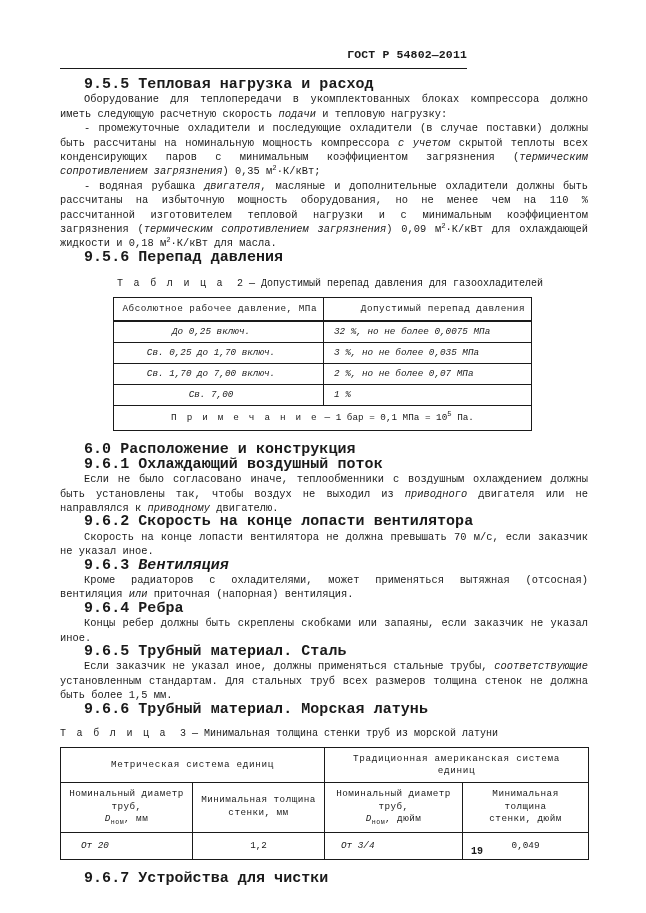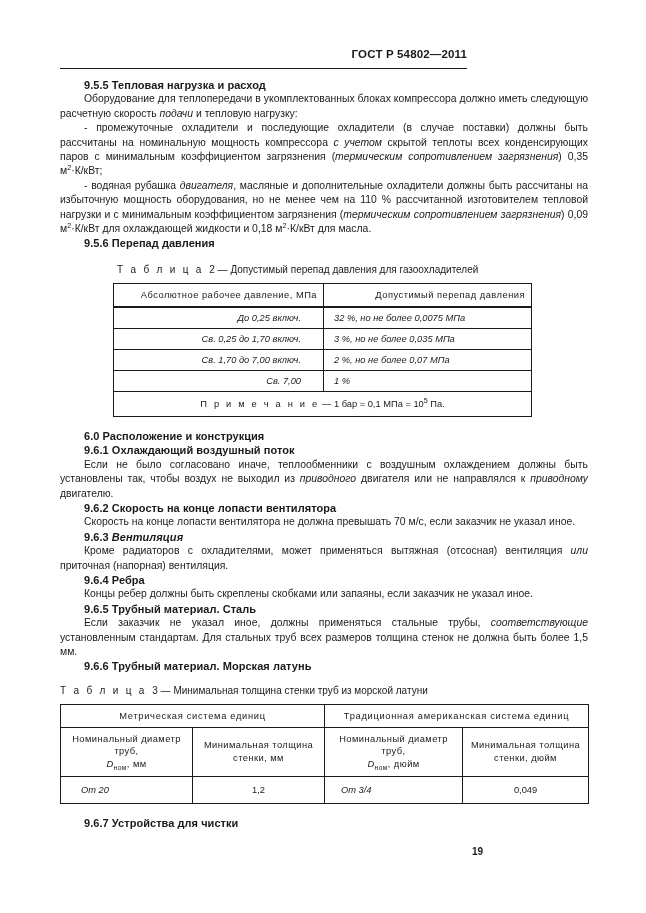--- a/index.html
+++ b/index.html
@@ -15,20 +15,21 @@
     color: #1a1a1a;
     position: relative;
     overflow: hidden;
   }
   .page {
     position: relative;
     width: 525px;
     height: 913px;
     box-sizing: border-box;
     padding: 0;
+    font-family: Liberation Mono, monospace;
   }
 
   
   .header {
     position: absolute;
     top: 48px;
     left: 60px;
     right: 58px;
     height: 22px;
   }
@@ -53,21 +54,21 @@
   .content {
     position: absolute;
     top: 78px;
     left: 60px;
     width: 528px;
   }
 
   h3.sect {
     margin: 0;
     padding: 0;
-    font-size: 11px;
+    font-size: 15px;
     font-weight: bold;
     line-height: 14.4px;
     text-indent: 24px;
     letter-spacing: 0.05px;
   }
 
   p.body {
     margin: 0;
     padding: 0;
     font-size: 10.4px;
@@ -115,21 +116,21 @@
   }
   table.gost th {
     text-align: center;
     letter-spacing: 0.55px;
   }
   .t2 {
     width: 418px;
     margin-left: 53px;
   }
   .t2 .hdr td { text-align: right; letter-spacing: 0.5px; padding: 5px 6px; }
-  .t2 td.c1 { text-align: right; font-style: italic; padding-right: 22px; }
+  .t2 td.c1 { text-align: center; font-style: italic; padding-right: 22px; }
   .t2 td.c2 { text-align: left; font-style: italic; padding-left: 10px; }
   .t2 tr.firstdata td { border-top: 2px solid #1a1a1a; }
   .t2 td.note {
     text-align: center;
     font-style: normal;
     padding: 6px 6px;
   }
   .t2 td.note .spaced { letter-spacing: 2.2px; }
 
   .t3 {

